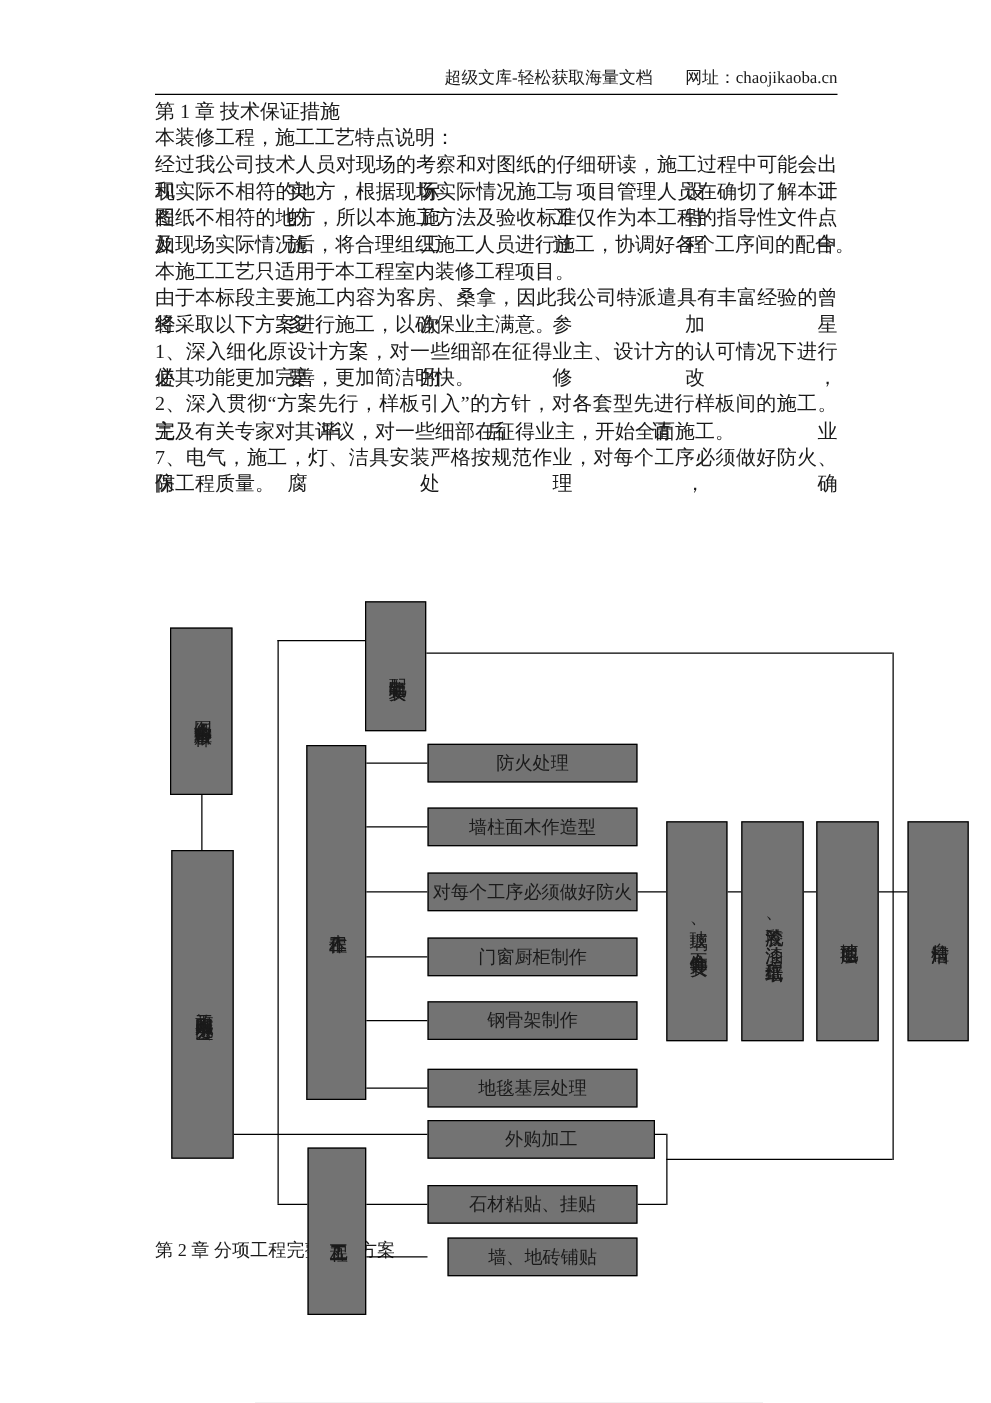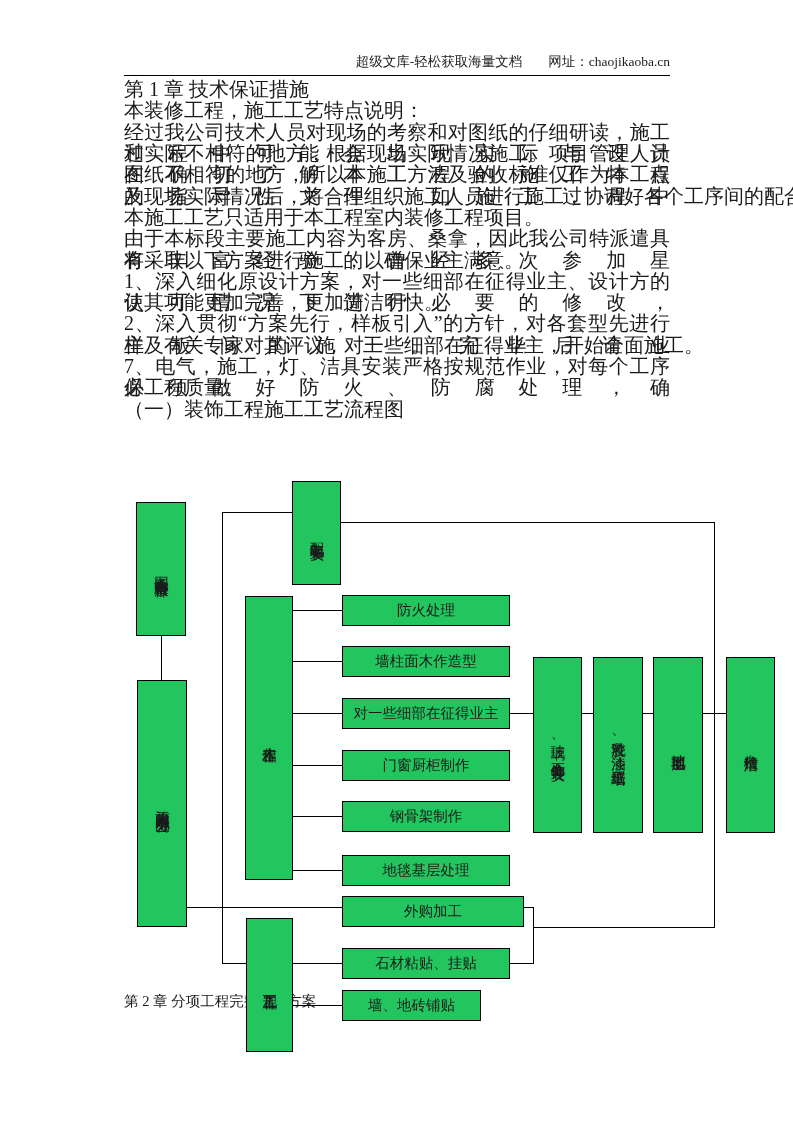--- a/index.html
+++ b/index.html
@@ -18,38 +18,38 @@
     position:absolute;left:124px;top:53px;width:546px;
     text-align:right;font-size:13.5px;white-space:nowrap;
   }
   .hdr .gap{display:inline-block;width:26px;}
   .hdr-rule{
     position:absolute;left:124px;top:75px;width:546px;height:1px;background:#000;
   }
   
   .body-text{
     position:absolute;left:124px;top:79px;width:546px;
-    font-size:20px;
+    font-size:16px;
   }
   .bline{
     height:21.32px;line-height:21.32px;white-space:nowrap;
   }
   .bline.fill{
     white-space:normal;text-align:justify;text-align-last:justify;
   }
   
   .ch2{
     position:absolute;left:124px;top:991px;
     font-size:14.5px;line-height:21px;white-space:nowrap;
     z-index:0;
   }
   
   .flow{position:absolute;left:0;top:0;width:793px;height:1122px;z-index:1;pointer-events:none;}
   .fbox{
-    position:absolute;background:#22c55e;border:1px solid #000;
+    position:absolute;background:#737373;border:1px solid #000;
     box-sizing:border-box;
     display:flex;align-items:center;justify-content:center;
     font-size:14.5px;color:#1a1a1a;
   }
   .fbox.v{
     writing-mode:vertical-rl;text-orientation:mixed;
     letter-spacing:1px;
   }
   .ln{position:absolute;background:#000;display:block;}
 </style>
@@ -72,21 +72,20 @@
     <div class="bline">及现场实际情况后，将合理组织施工人员进行施工，协调好各个工序间的配合。</div>
     <div class="bline">本施工工艺只适用于本工程室内装修工程项目。</div>
     <div class="bline fill">由于本标段主要施工内容为客房、桑拿，因此我公司特派遣具有丰富经验的曾经多次参加星</div>
     <div class="bline">将采取以下方案进行施工，以确保业主满意。</div>
     <div class="bline fill">1、深入细化原设计方案，对一些细部在征得业主、设计方的认可情况下进行必要的修改，</div>
     <div class="bline">使其功能更加完善，更加简洁明快。</div>
     <div class="bline fill">2、深入贯彻“方案先行，样板引入”的方针，对各套型先进行样板间的施工。完毕后请业</div>
     <div class="bline">主及有关专家对其评议，对一些细部在征得业主，开始全面施工。</div>
     <div class="bline fill">7、电气，施工，灯、洁具安装严格按规范作业，对每个工序必须做好防火、防腐处理，确</div>
     <div class="bline">保工程质量。</div>
-    <div class="bline">（一）装饰工程施工工艺流程图</div>
   </div>
 
   <div class="ch2">第 2 章  分项工程完整施工方案</div>
 
   <div class="flow">
 
     <i class="ln" style="left:161px;top:636px;width:1px;height:44px"></i>
     <i class="ln" style="left:222px;top:512px;width:1px;height:451px"></i>
     <i class="ln" style="left:222px;top:512px;width:70px;height:1px"></i>
     <i class="ln" style="left:341px;top:522px;width:373px;height:1px"></i>
@@ -111,27 +110,27 @@
     <i class="ln" style="left:533px;top:927px;width:181px;height:1px"></i>
 
     <div class="fbox v" style="left:136px;top:502px;width:50px;height:134px">图纸会审备料放样</div>
     <div class="fbox v" style="left:292px;top:481px;width:49px;height:104px">配电箱安装</div>
     <div class="fbox v" style="left:137px;top:680px;width:50px;height:247px">施工临时用水电办公区</div>
     <div class="fbox v" style="left:245px;top:596px;width:48px;height:284px">木作工程</div>
     <div class="fbox v" style="left:246px;top:918px;width:47px;height:134px">瓦工工程</div>
 
     <div class="fbox" style="left:342px;top:595px;width:168px;height:31px">防火处理</div>
     <div class="fbox" style="left:342px;top:646px;width:168px;height:31px">墙柱面木作造型</div>
-    <div class="fbox" style="left:342px;top:698px;width:168px;height:31px">对一些细部在征得业主</div>
+    <div class="fbox" style="left:342px;top:698px;width:168px;height:31px">对每个工序必须做好防火</div>
     <div class="fbox" style="left:342px;top:750px;width:168px;height:31px">门窗厨柜制作</div>
     <div class="fbox" style="left:342px;top:801px;width:168px;height:31px">钢骨架制作</div>
     <div class="fbox" style="left:342px;top:855px;width:168px;height:31px">地毯基层处理</div>
     <div class="fbox" style="left:342px;top:896px;width:182px;height:31px">外购加工</div>
     <div class="fbox" style="left:342px;top:948px;width:168px;height:31px">石材粘贴、挂贴</div>
-    <div class="fbox" style="left:342px;top:990px;width:139px;height:31px">墙、地砖铺贴</div>
+    <div class="fbox" style="left:358px;top:990px;width:152px;height:31px">墙、地砖铺贴</div>
 
     <div class="fbox v" style="left:533px;top:657px;width:49px;height:176px">玻璃、五金饰件安装</div>
     <div class="fbox v" style="left:593px;top:657px;width:50px;height:176px;letter-spacing:0">乳胶漆、油漆、墙纸工程</div>
     <div class="fbox v" style="left:653px;top:657px;width:50px;height:176px">地毯面层</div>
     <div class="fbox v" style="left:726px;top:657px;width:49px;height:176px">自检清洁</div>
   </div>
 
 </div>
 
 </body></html>

